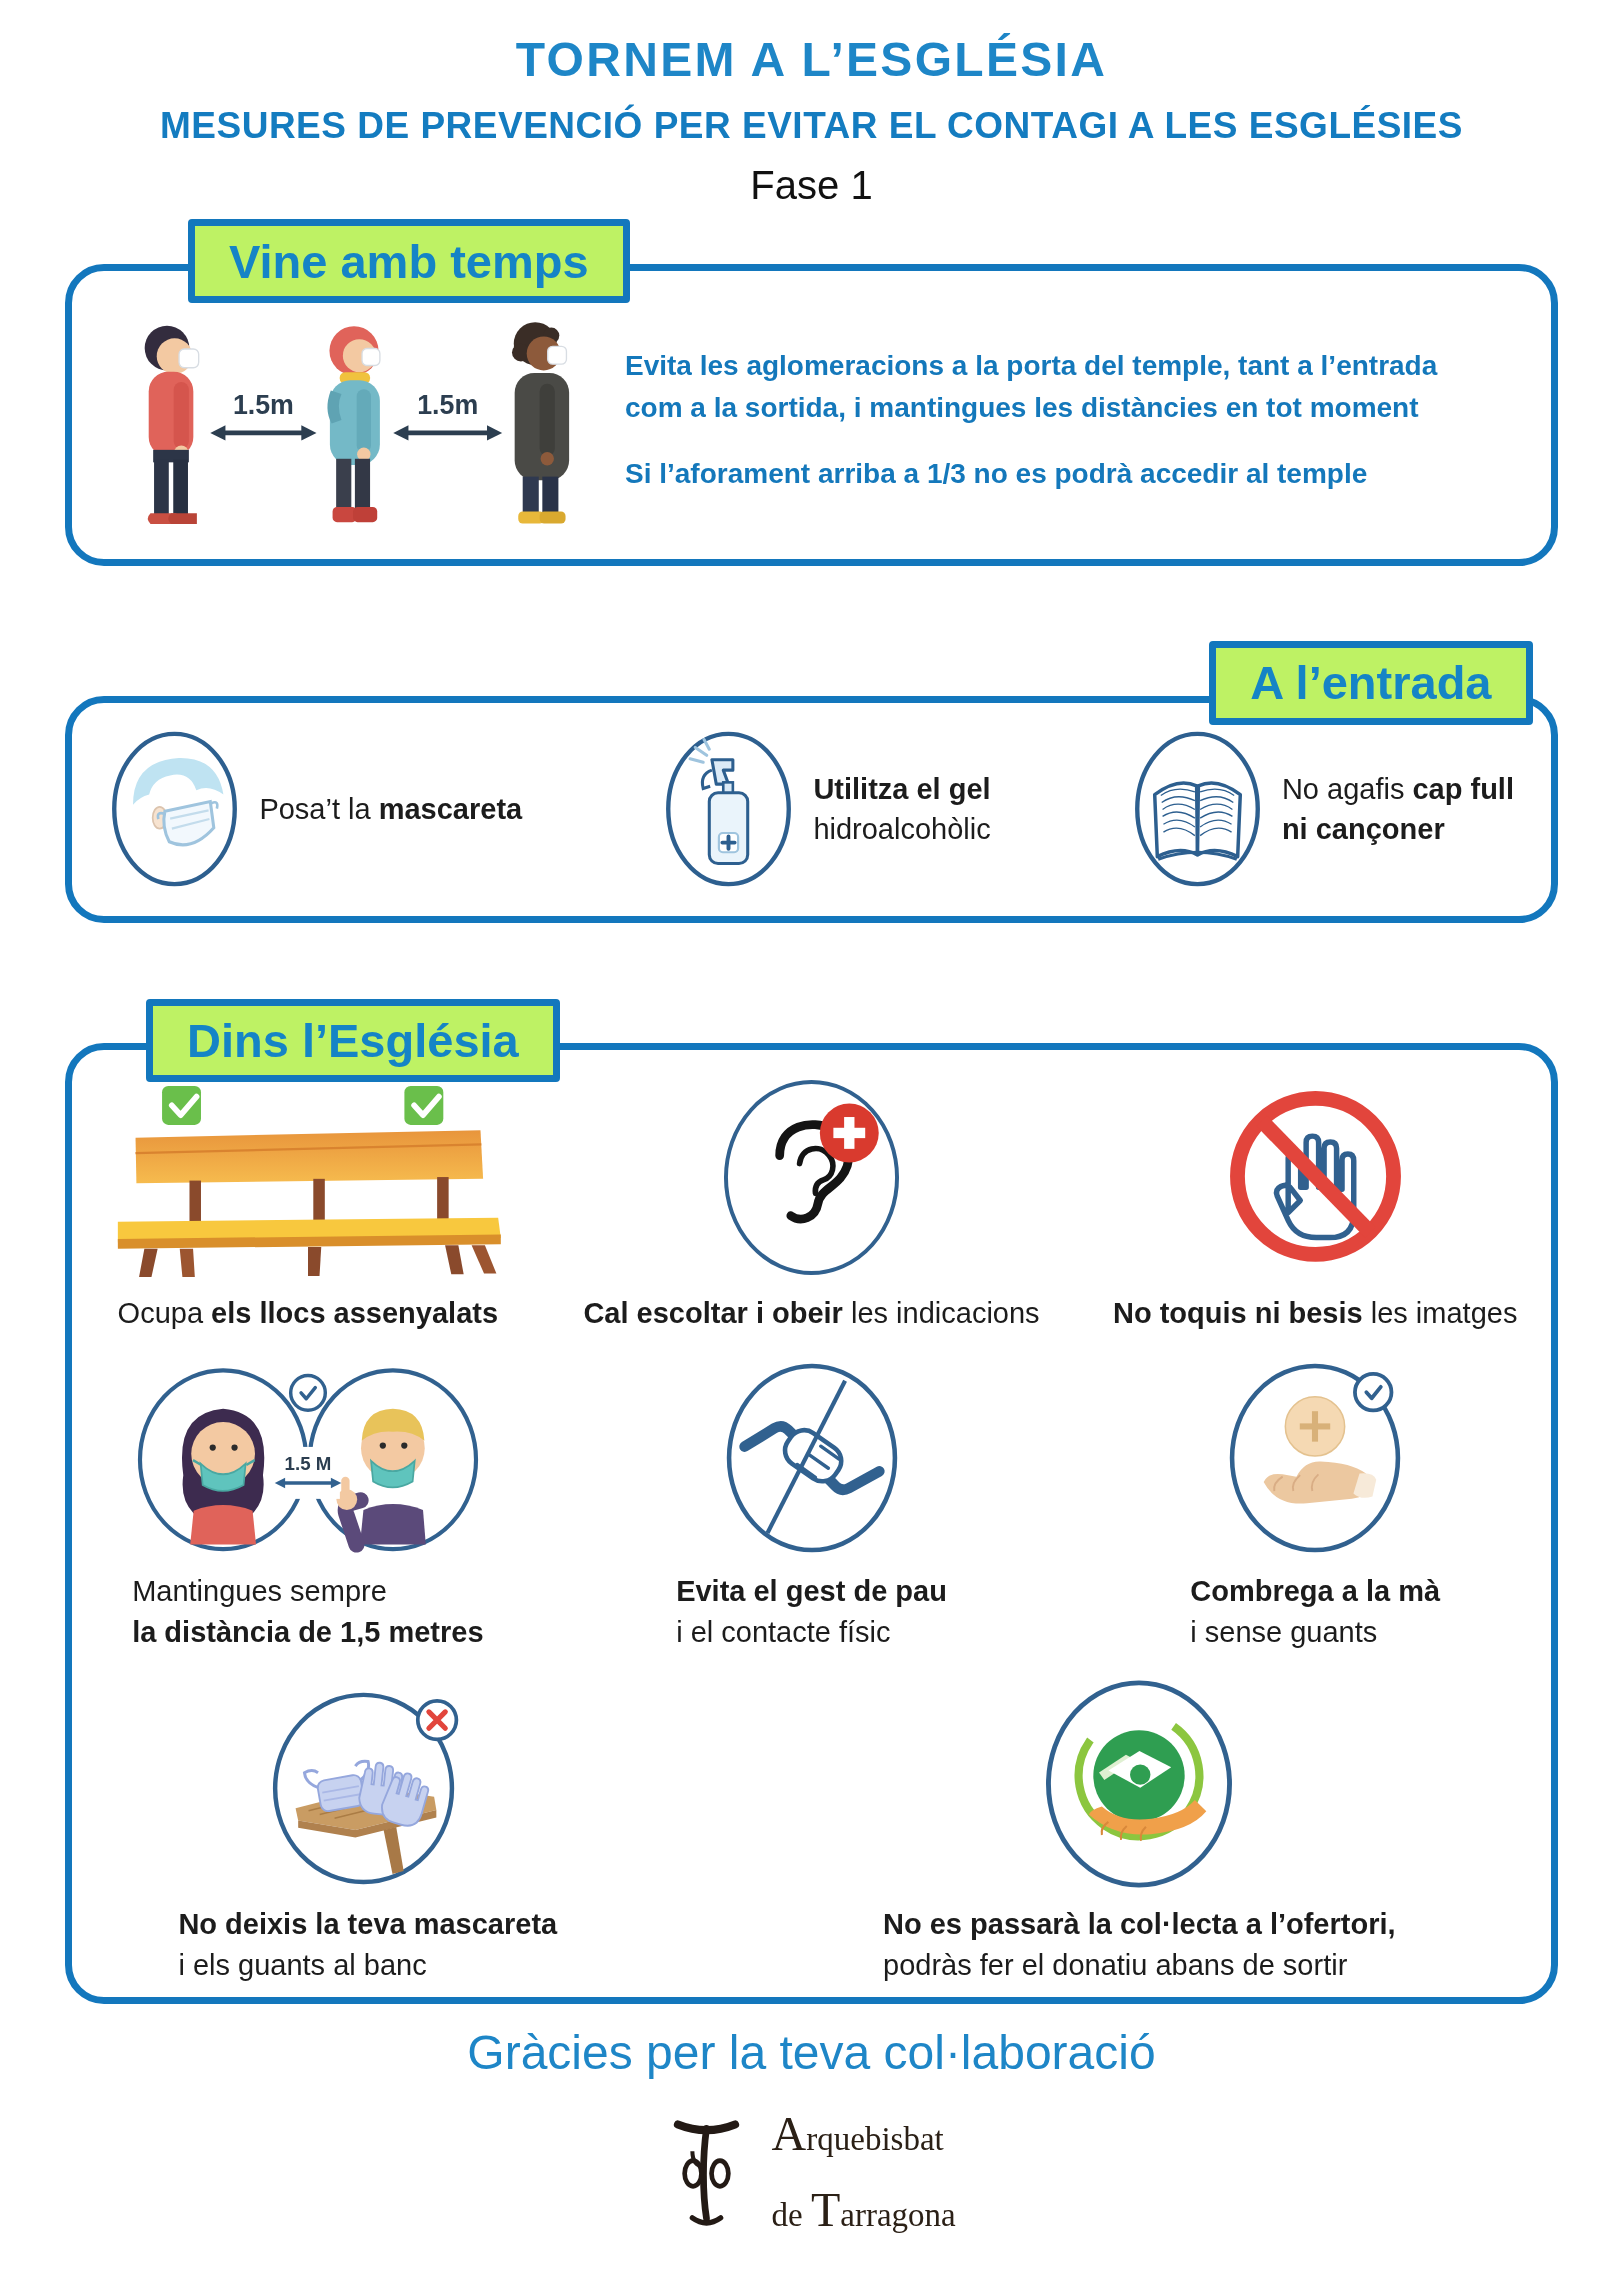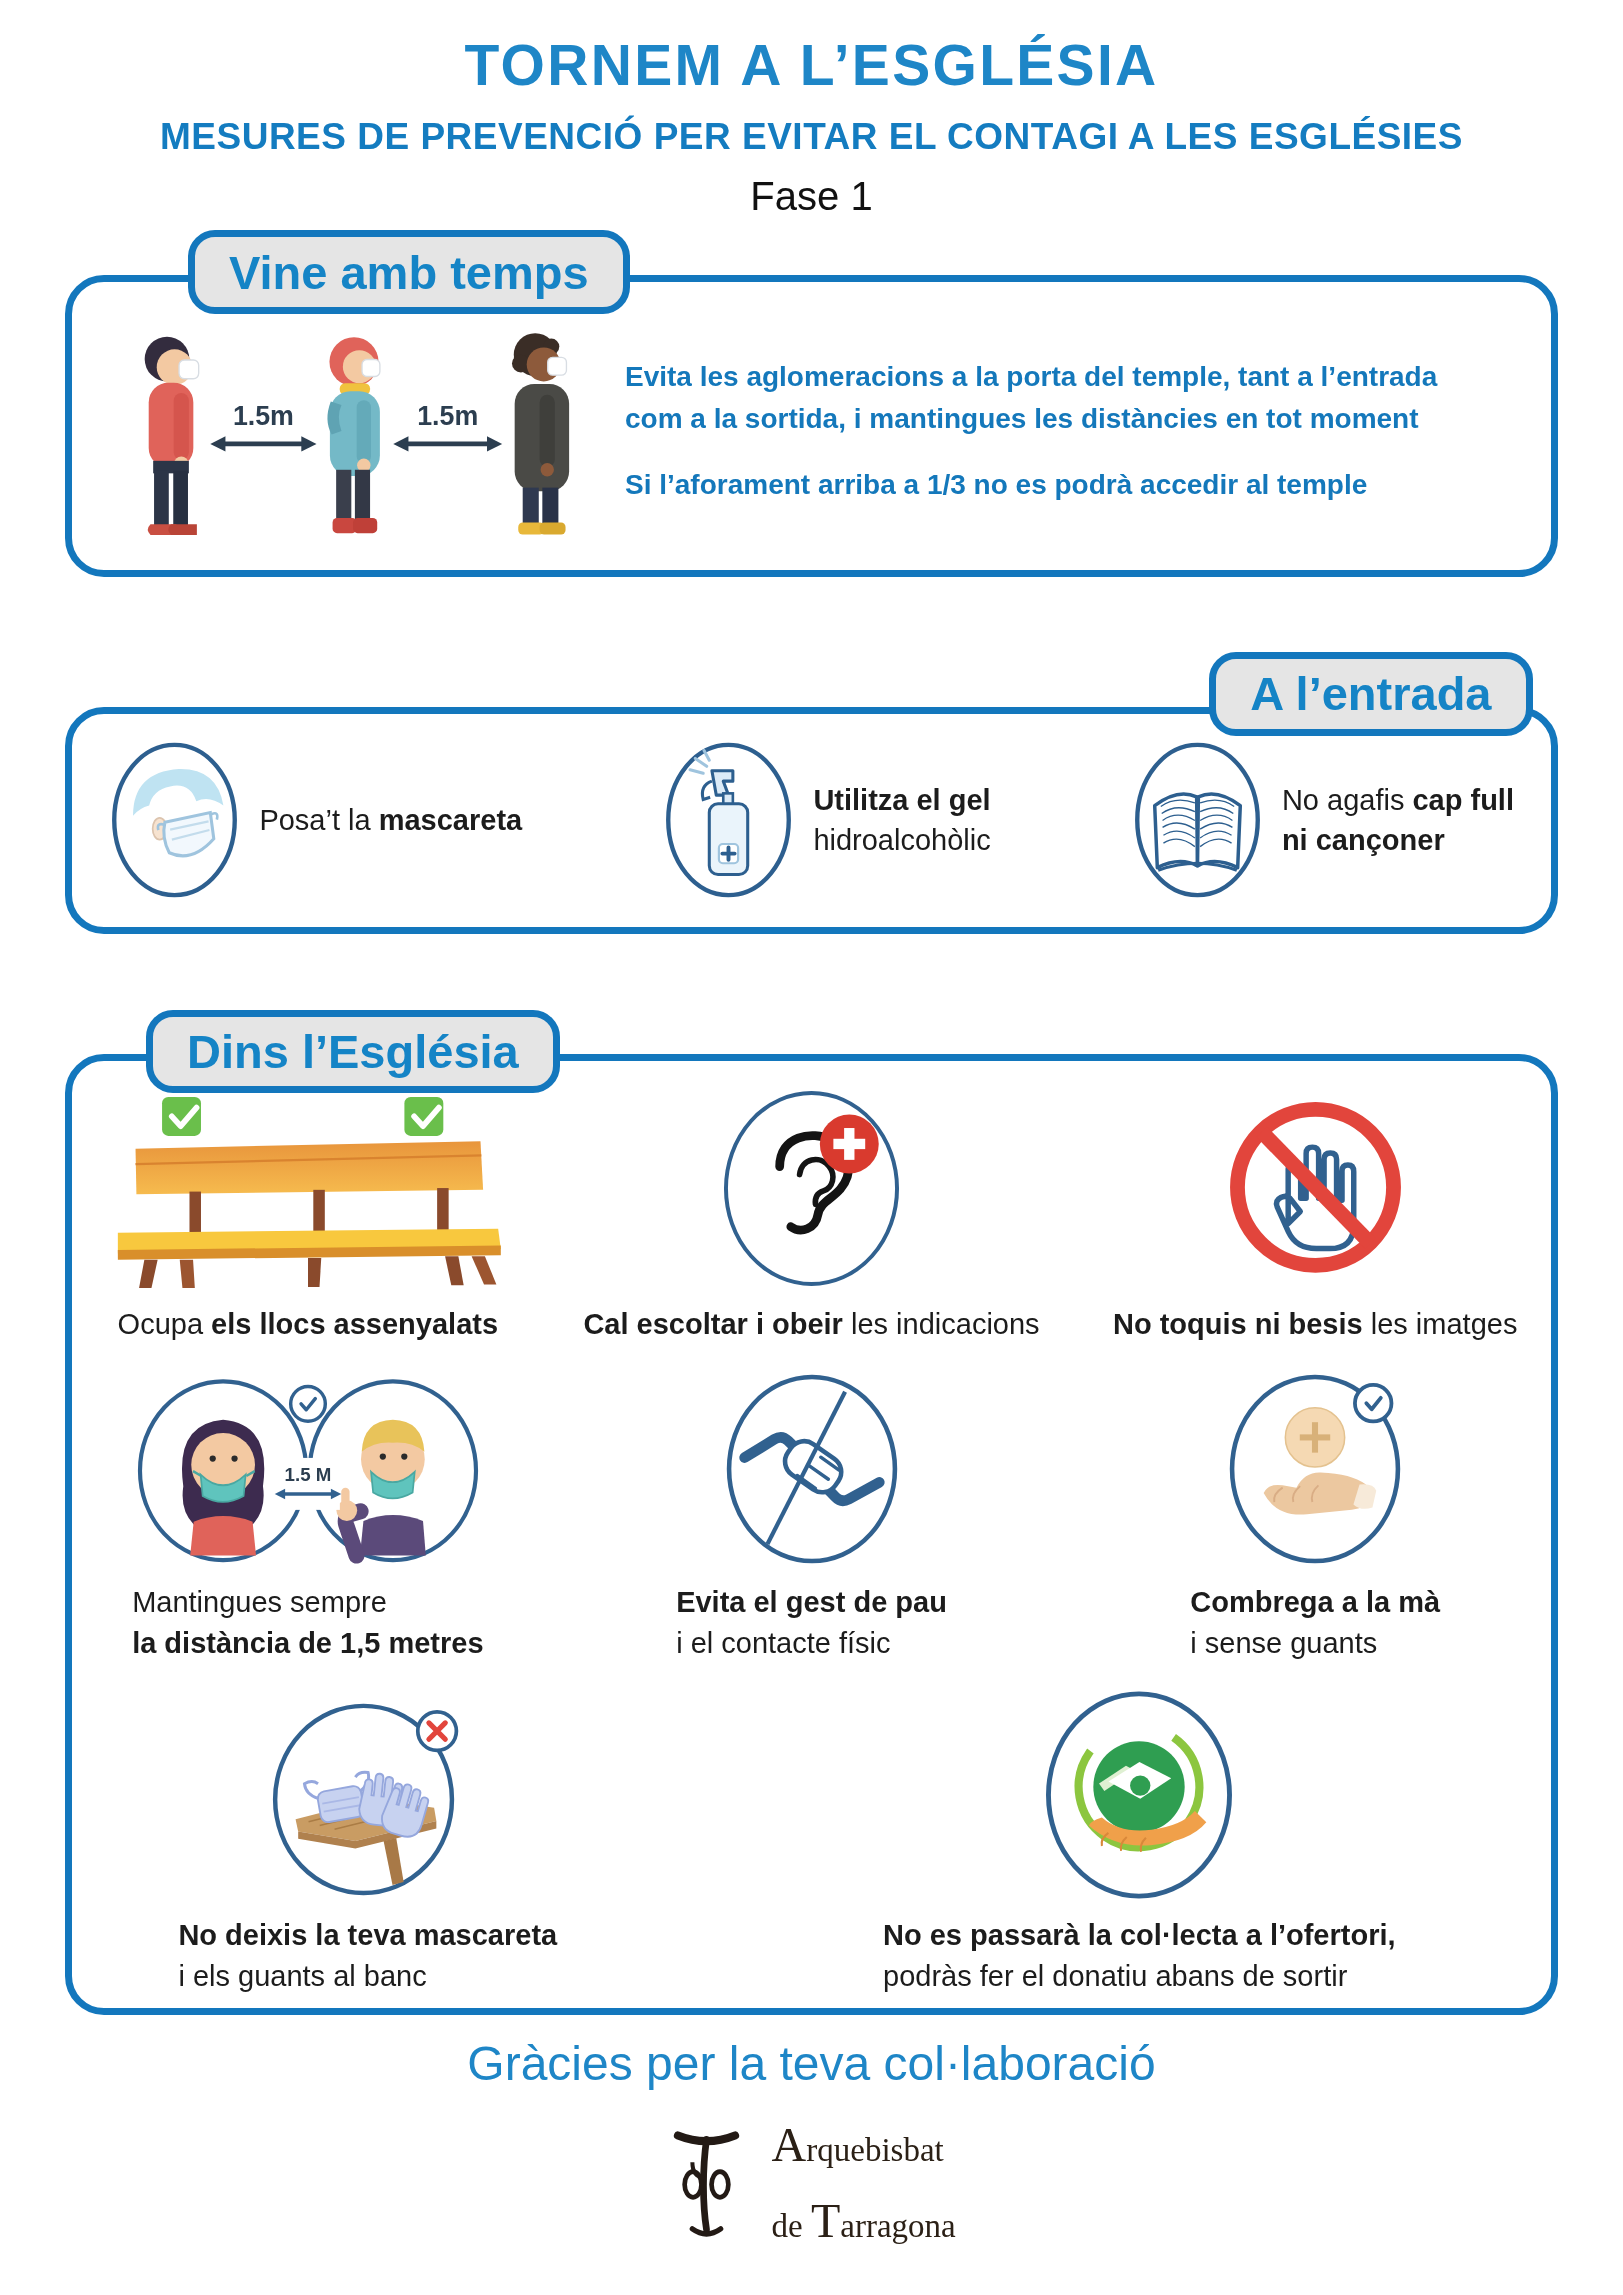--- a/index.html
+++ b/index.html
@@ -1,22 +1,22 @@
 <!DOCTYPE html>
 <html style="font-size:7.4px"><head>
 <meta charset="utf-8">
 <style>
   html,body{margin:0;padding:0;background:#fff;}
   .page{width:1623px;height:2295px;background:#fff;overflow:hidden;position:relative;font-family:"Liberation Sans",sans-serif;}
   .header{text-align:center;padding-top:32px;}
-  .title{margin:0;font-size:57px;font-weight:700;color:#1e86c7;letter-spacing:2.3px;}
+  .title{margin:0;font-size:48px;font-weight:700;color:#1e86c7;letter-spacing:2.3px;}
   .subtitle{margin:17.6px 0 0;font-size:37px;font-weight:700;color:#147cc0;letter-spacing:0.5px;}
   .phase{margin:16.7px 0 0;font-size:40px;font-weight:400;color:#111;}
   .box{position:relative;margin:0 65px;border:7.4px solid #1377bd;border-radius:39px;background:#fff;}
-  .box-label{position:absolute;background:#e5e5e5;border:7.4px solid #1377bd;border-radius:27px;
+  .box-label{position:absolute;background:#bef264;border:7.4px solid #1377bd;border-radius:4px;
              padding:7.4px 34px;font-size:47px;font-weight:700;color:#1584c6;white-space:nowrap;z-index:2;}
   #sec1{margin-top:56px;}
   #sec1 .box-label{top:-52px;left:116px;}
   .s1-content{display:flex;align-items:center;padding:28px 23px 18.5px 32px;}
   .s1-text{color:#1478bb;font-weight:700;font-size:28px;line-height:1.5;margin-left:21px;}
   .s1-text .p2{display:block;margin-top:24px;}
   #sec2{margin-top:130px;}
   #sec2 .box-label{top:-62px;right:18.5px;}
   .s2-content{display:flex;justify-content:space-between;align-items:center;padding:25.4px 37px;}
   .s2-item{display:flex;align-items:center;gap:19.4px;}

